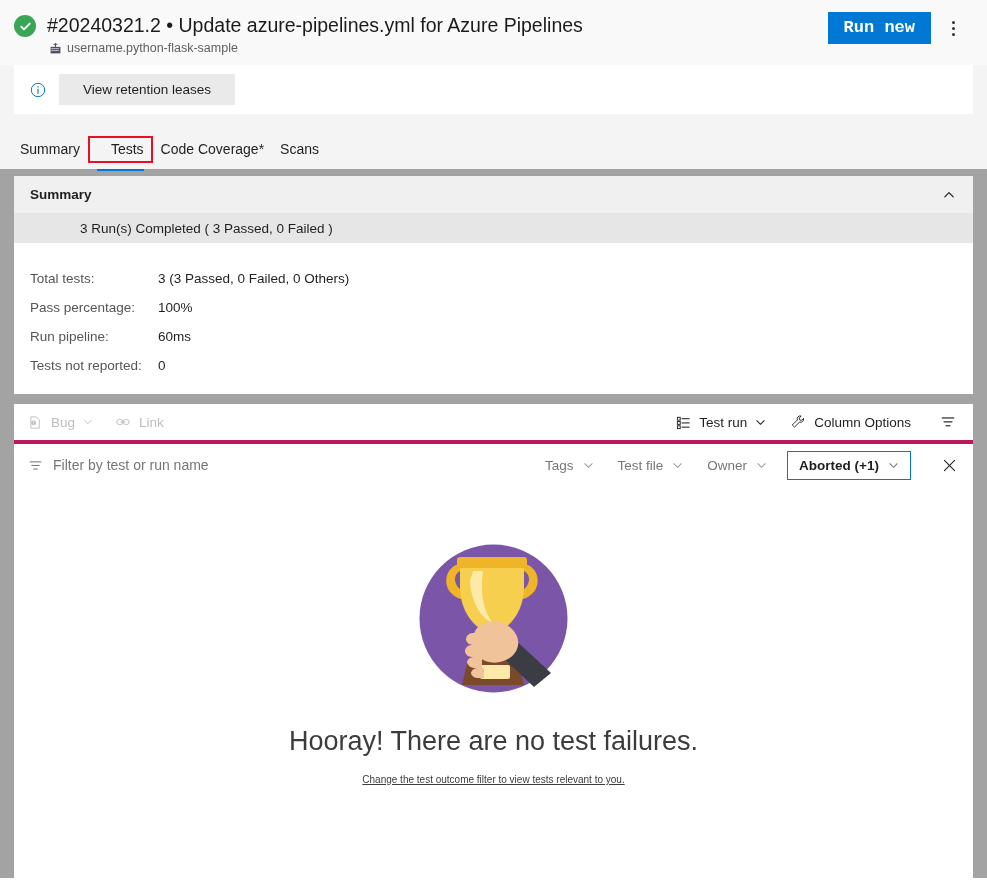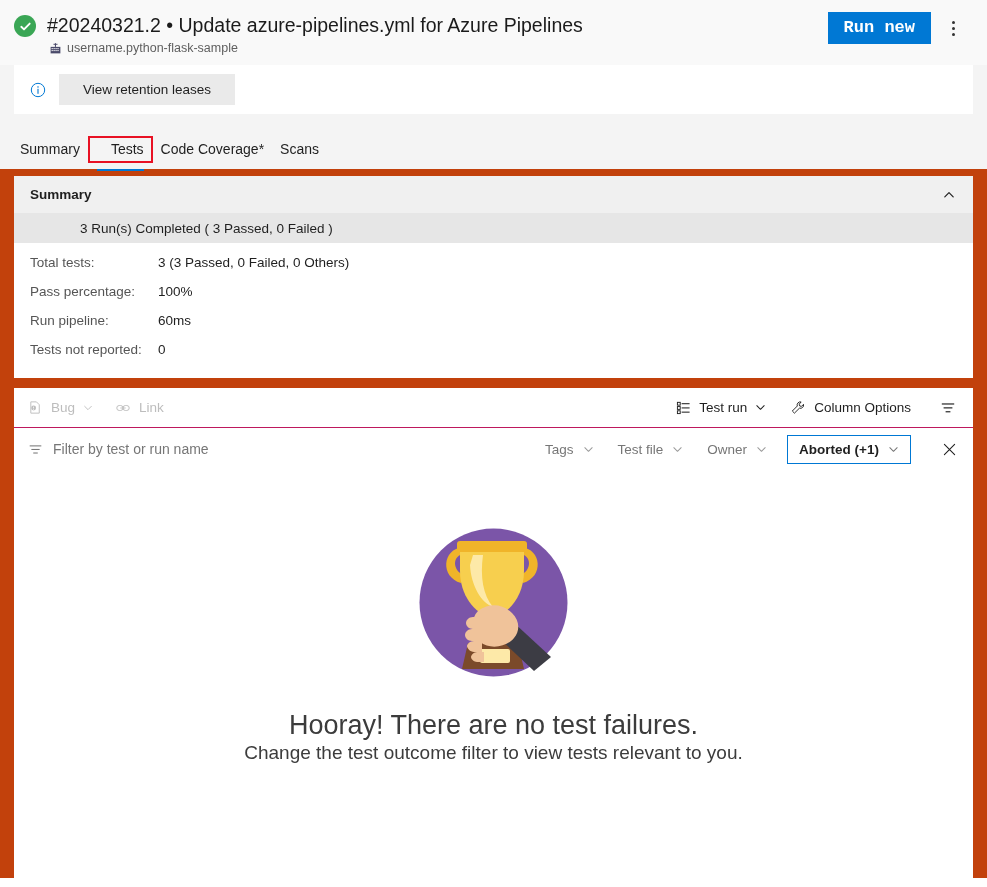--- a/index.html
+++ b/index.html
@@ -10,21 +10,21 @@
     background: #ffffff;
     font-family: "Liberation Sans", sans-serif;
     color: #1f1f1f;
     overflow: hidden;
   }
 
   .page {
     position: relative;
     width: 987px;
     height: 878px;
-    background: #c2410c;
+    background: #a3a3a3;
     display: flex;
     flex-direction: column;
   }
 
   
   .header {
     background: #f9f9f9;
     padding: 12px 18px 10px 14px;
     display: flex;
     align-items: flex-start;
@@ -236,21 +236,21 @@
   .runs-band {
     background: #e6e6e6;
     height: 30px;
     display: flex;
     align-items: center;
     padding-left: 66px;
     font-size: 13.5px;
     color: #1f1f1f;
   }
   .stats {
-    padding: 5px 0 14px 0;
+    padding: 21px 0 14px 0;
     background: #ffffff;
   }
   .stat-row {
     display: flex;
     align-items: center;
     height: 29px;
     padding-left: 16px;
     font-size: 13.5px;
   }
   .stat-label {
@@ -268,21 +268,21 @@
     flex: 1 1 auto;
     display: flex;
     flex-direction: column;
     min-height: 0;
   }
   .toolbar {
     height: 40px;
     display: flex;
     align-items: center;
     padding: 0 12px 0 14px;
-    border-bottom: 1px solid #be185d;
+    border-bottom: 4px solid #be185d;
     flex: 0 0 auto;
   }
   .tb-group-left {
     display: flex;
     align-items: center;
     gap: 22px;
     flex: 1 1 auto;
   }
   .tb-group-right {
     display: flex;
@@ -374,22 +374,24 @@
   }
   .trophy-wrap { width: 155px; height: 155px; flex: 0 0 auto; }
   .empty-title {
     font-size: 27px;
     font-weight: 300;
     color: #3c3c3c;
     margin-top: 28px;
     line-height: 34px;
   }
   .empty-sub {
-    font-size: 19px;
+    font-size: 10px;
     color: #3c3c3c;
+    margin-top: 16px;
+    text-decoration: underline;
   }
 </style>
 </head>
 <body>
 
 <div class="page">
 
   <div class="header">
     <div class="header-left">
       <div class="status-icon">

